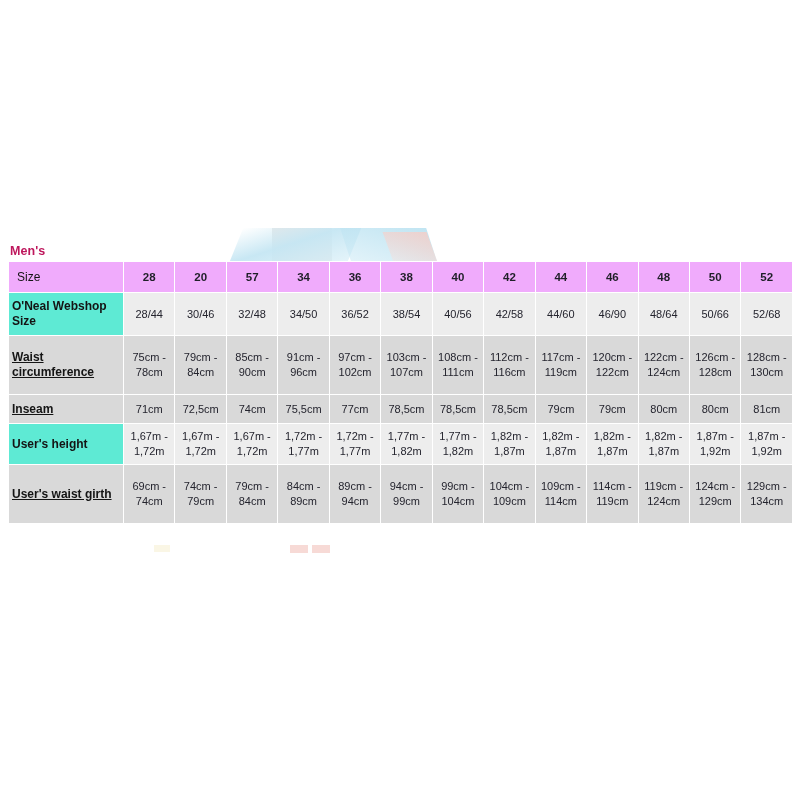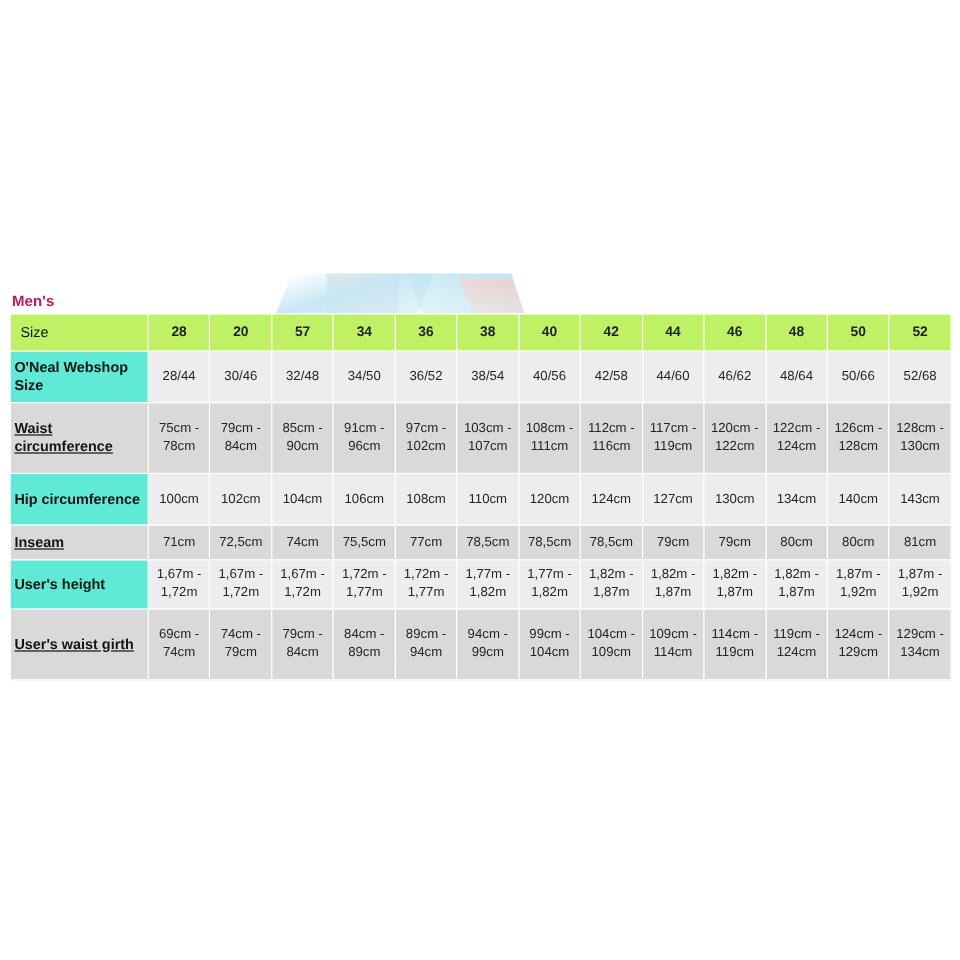--- a/index.html
+++ b/index.html
@@ -95,21 +95,21 @@
   table.size-table th {
     border: 1px solid #ffffff;
     padding: 5px 3px;
     vertical-align: middle;
     line-height: 15px;
     word-wrap: break-word;
   }
 
   
   thead th {
-    background: #bef264;
+    background: #f0abfc;
     font-weight: 700;
     font-size: 11.5px;
     text-align: center;
     height: 20px;
     padding-top: 3px;
     padding-bottom: 3px;
   }
   thead th.rowhead {
     text-align: left;
     padding-left: 8px;
@@ -190,57 +190,41 @@
             <td class="rowhead">O'Neal Webshop Size</td>
             <td class="val">28/44</td>
             <td class="val">30/46</td>
             <td class="val">32/48</td>
             <td class="val">34/50</td>
             <td class="val">36/52</td>
             <td class="val">38/54</td>
             <td class="val">40/56</td>
             <td class="val">42/58</td>
             <td class="val">44/60</td>
-            <td class="val">46/62</td>
+            <td class="val">46/90</td>
             <td class="val">48/64</td>
             <td class="val">50/66</td>
             <td class="val">52/68</td>
           </tr>
           <tr class="band-dark r-waist">
             <td class="rowhead">Waist circumference</td>
             <td class="val">75cm - 78cm</td>
             <td class="val">79cm - 84cm</td>
             <td class="val">85cm - 90cm</td>
             <td class="val">91cm - 96cm</td>
             <td class="val">97cm - 102cm</td>
             <td class="val">103cm - 107cm</td>
             <td class="val">108cm - 111cm</td>
             <td class="val">112cm - 116cm</td>
             <td class="val">117cm - 119cm</td>
             <td class="val">120cm - 122cm</td>
             <td class="val">122cm - 124cm</td>
             <td class="val">126cm - 128cm</td>
             <td class="val">128cm - 130cm</td>
           </tr>
-          <tr class="band-light r-hip">
-            <td class="rowhead">Hip circumference</td>
-            <td class="val">100cm</td>
-            <td class="val">102cm</td>
-            <td class="val">104cm</td>
-            <td class="val">106cm</td>
-            <td class="val">108cm</td>
-            <td class="val">110cm</td>
-            <td class="val">120cm</td>
-            <td class="val">124cm</td>
-            <td class="val">127cm</td>
-            <td class="val">130cm</td>
-            <td class="val">134cm</td>
-            <td class="val">140cm</td>
-            <td class="val">143cm</td>
-          </tr>
           <tr class="band-dark r-inseam">
             <td class="rowhead">Inseam</td>
             <td class="val">71cm</td>
             <td class="val">72,5cm</td>
             <td class="val">74cm</td>
             <td class="val">75,5cm</td>
             <td class="val">77cm</td>
             <td class="val">78,5cm</td>
             <td class="val">78,5cm</td>
             <td class="val">78,5cm</td>

